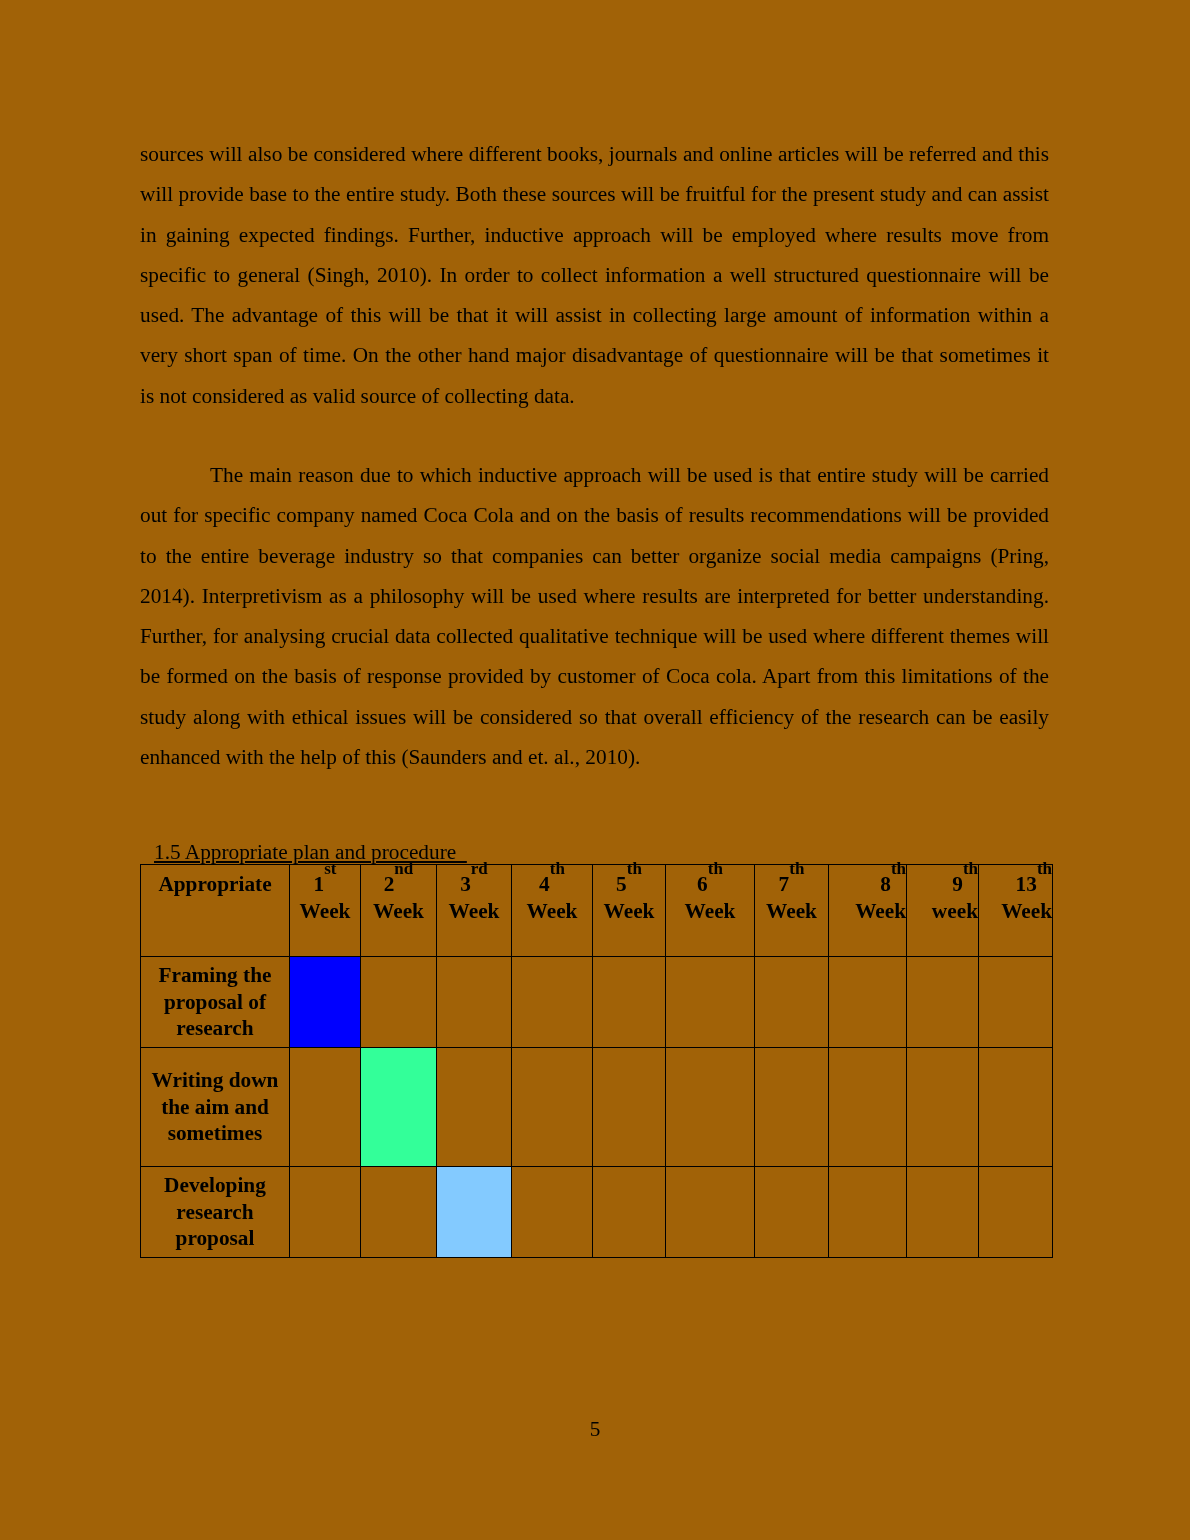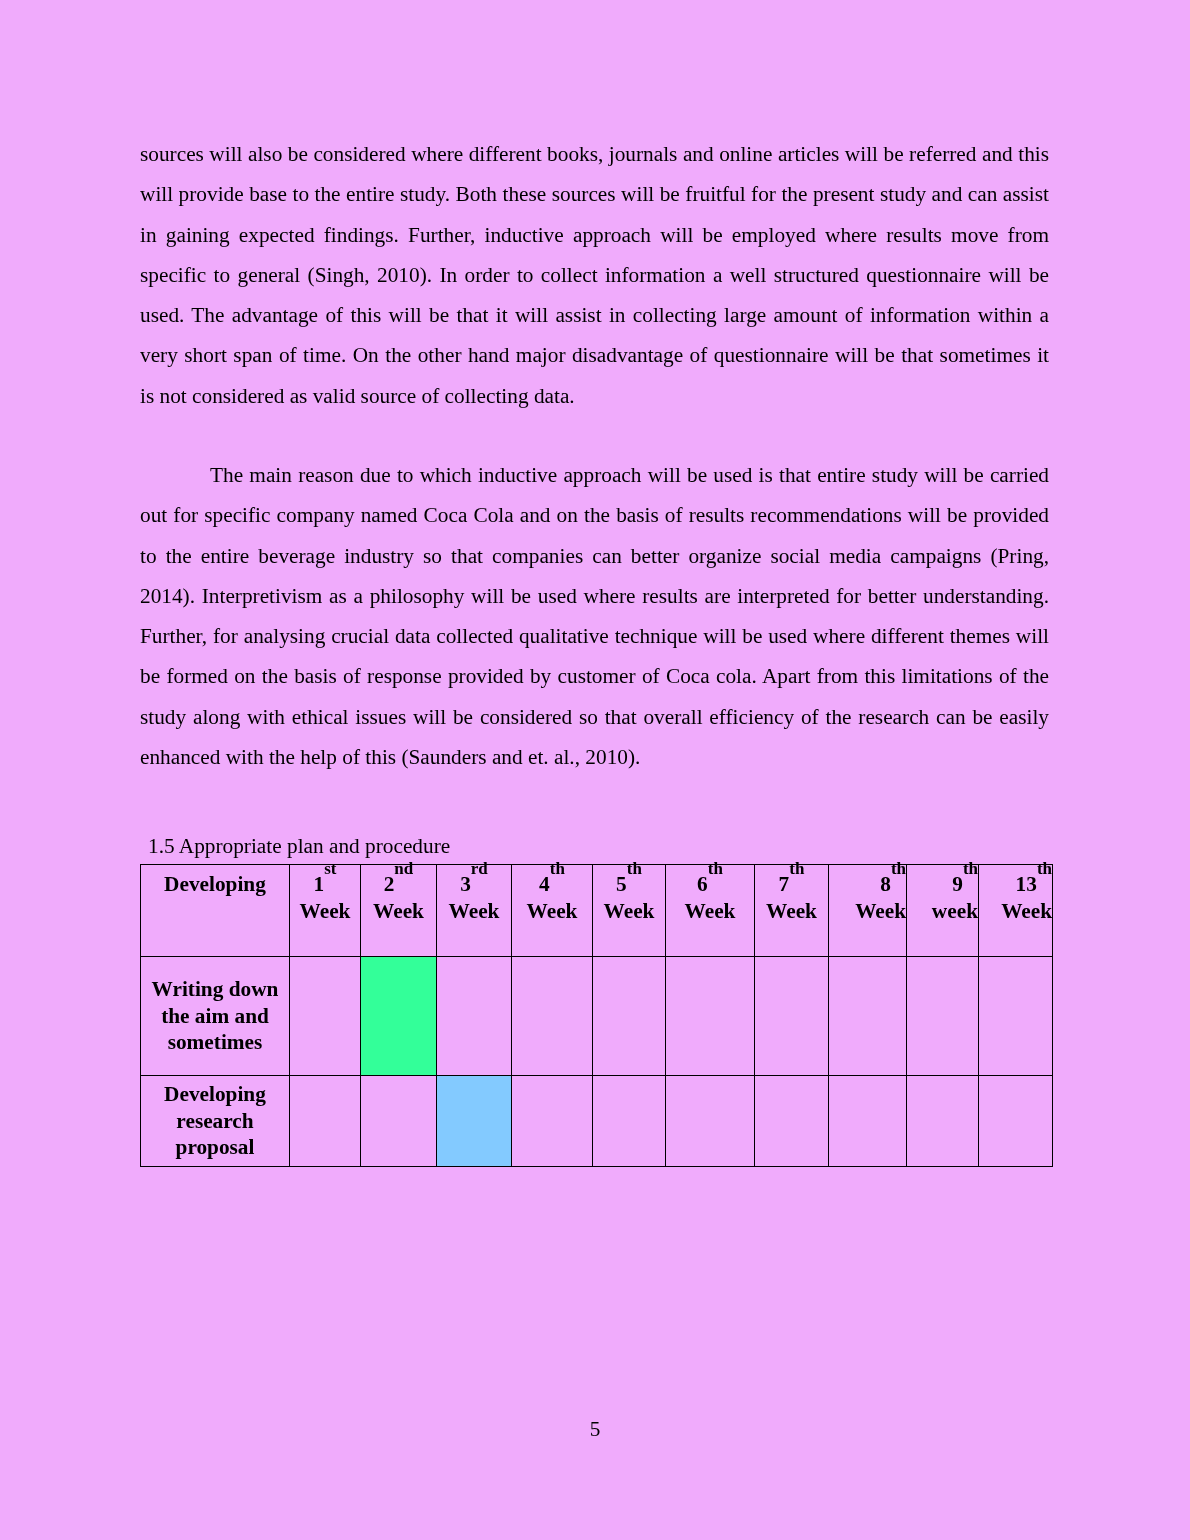--- a/index.html
+++ b/index.html
@@ -1,24 +1,24 @@
 <!DOCTYPE html>
 <html><head>
 <meta charset="utf-8">
 <style>
   html, body { margin: 0; padding: 0; background: #ffffff; }
   body { width: 1190px; height: 1540px; position: relative; overflow: hidden;
          font-family: "Liberation Serif", serif; color: #000; }
-  .page { position: absolute; left: 0; top: 0; width: 1190px; height: 1540px; background: #f0abfc; }
+  .page { position: absolute; left: 0; top: 0; width: 1190px; height: 1540px; background: #a16207; }
   .para { position: absolute; left: 140px; width: 909px; font-size: 21.3px; line-height: 40.3px;
           text-align: justify; margin: 0; }
   .para.p1 { top: 134px; }
   .para.p2 { top: 455px; text-indent: 70px; }
   .heading { position: absolute; left: 140px; top: 818px; font-size: 21.3px; line-height: 40px;
-             margin: 8px; font-weight: normal; white-space: pre; }
+             text-decoration: underline; margin: 14px; font-weight: normal; white-space: pre; }
   table.plan { position: absolute; left: 140px; top: 864px; border-collapse: collapse;
                table-layout: fixed; font-weight: bold; font-size: 21.3px; }
   table.plan td, table.plan th { border: 1.5px solid #000; padding: 0; vertical-align: top; }
   table.plan th { font-weight: bold; line-height: 27px; padding-top: 6px; }
   table.plan th.act { text-align: center; }
   table.plan th.wk { text-align: center; }
   table.plan th.wk.left { text-align: right; padding-left: 4px; }
   table.plan td.label { text-align: center; vertical-align: middle; line-height: 26.6px; padding: 4px 6px; }
   sup { font-size: 17px; vertical-align: top; position: relative; top: -2px; line-height: 0; }
   .pagenum { position: absolute; left: 0; width: 1190px; top: 1417px; text-align: center; font-size: 21.3px; }
@@ -42,31 +42,44 @@
       <col style="width:81px">
         <col style="width:73px">
         <col style="width:89px">
         <col style="width:74px">
       <col style="width:78px">
         <col style="width:72px">
         <col style="width:74px">
     </colgroup>
     <tbody>
         <tr style="height:92px">
-      <th class="act">Developing</th>
+      <th class="act">Appropriate</th>
       <th class="wk"><span>1</span><sup>st</sup><br><span>Week</span></th>
       <th class="wk"><span>2</span><sup>nd</sup><br><span>Week</span></th>
       <th class="wk"><span>3</span><sup>rd</sup><br><span>Week</span></th>
       <th class="wk"><span>4</span><sup>th</sup><br><span>Week</span></th>
       <th class="wk"><span>5</span><sup>th</sup><br><span>Week</span></th>
       <th class="wk"><span>6</span><sup>th</sup><br><span>Week</span></th>
       <th class="wk"><span>7</span><sup>th</sup><br><span>Week</span></th>
       <th class="wk left"><span>8</span><sup>th</sup><br><span>Week</span></th>
       <th class="wk left"><span>9</span><sup>th</sup><br><span>week</span></th>
       <th class="wk left"><span>13</span><sup>th</sup><br><span>Week</span></th>
+    </tr>
+    <tr style="height:91px">
+      <td class="label">Framing the proposal of research</td>
+      <td style="background: rgb(0, 0, 255);"></td>
+      <td></td>
+          <td></td>
+      <td></td>
+          <td></td>
+      <td></td>
+          <td></td>
+      <td></td>
+          <td></td>
+      <td></td>
     </tr>
     <tr style="height:119px">
       <td class="label">Writing down the aim and sometimes</td>
       <td></td>
       <td style="background: rgb(51, 255, 153);"></td>
       <td></td>
           <td></td>
       <td></td>
           <td></td>
       <td></td>

